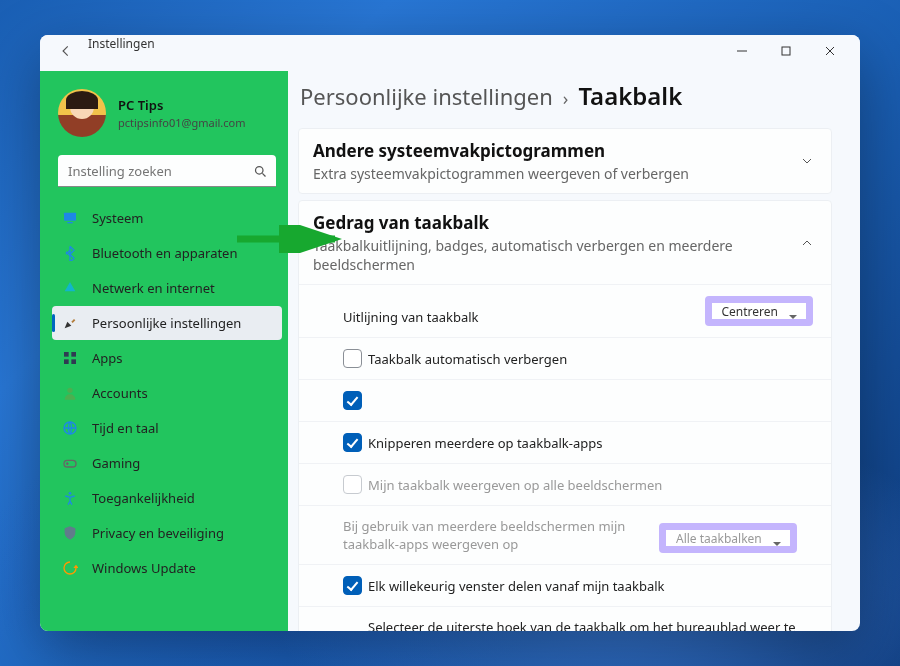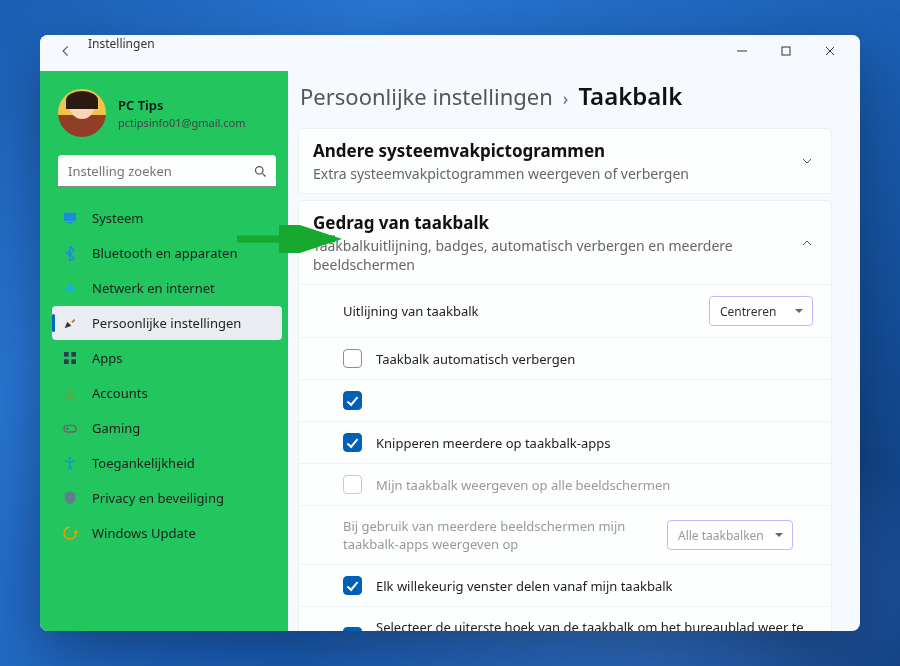--- a/index.html
+++ b/index.html
@@ -80,29 +80,29 @@
   margin-bottom:6px; overflow:hidden;
 }
 .cardhead{
   display:flex; align-items:center; padding:10px 14px; cursor:pointer;
 }
 .cardhead .htexts{flex:1;}
 .cardhead .htitle{font-size:17px; color:#111;font-weight:bold;}
 .cardhead .hsub{font-size:14px; color:#666; margin-top:2px;}
 .chev{color:#555; padding:0 4px;}
 .row{
-  display:flex; align-items:center; gap:14px;
+  display:flex; align-items:flex-end; gap:6px;
   padding:11px 18px 11px 44px; border-top:1px solid #f0f2f5;
   font-size:13px; color:#222;
 }
 .row .rlabel{flex:1;}
 .row.disabled{color:#999;}
 .select{
   height:30px; min-width:104px; padding:0 28px 0 10px;
-  border:1px solid #c4b5fd; border-radius:4px; background:#fff;
+  border:7px solid #c4b5fd; border-radius:4px; background:#fff;
   font-size:12px; color:#333; display:flex; align-items:center; position:relative;
 }
 .select.disabled{color:#999;}
 .select::after{
   content:""; position:absolute; right:9px; top:12px;
   border:4px solid transparent; border-top-color:#666;
 }
 .chk{
   width:19px; height:19px; border-radius:4px; flex-shrink:0;
   border:1px solid #8a8f96; background:#fff; position:relative;
@@ -217,20 +217,29 @@
             <span>Apps</span>
           </div>
           <div class="navitem">
             <span class="navicon" style="color:#4caf50">
               <svg width="16" height="16" viewBox="0 0 24 24">
                 <circle cx="12" cy="8" r="4" fill="currentColor"></circle>
                 <path d="M4 22c0-5 4-8 8-8s8 3 8 8" fill="currentColor"></path>
               </svg>
             </span>
             <span>Accounts</span>
+          </div>
+          <div class="navitem">
+            <span class="navicon" style="color:#1e88e5">
+              <svg width="16" height="16" viewBox="0 0 24 24">
+                <circle cx="12" cy="12" r="9" fill="none" stroke="currentColor" stroke-width="2"></circle>
+                <path d="M3 12h18M12 3c3 3 3 15 0 18M12 3c-3 3-3 15 0 18" fill="none" stroke="currentColor" stroke-width="2"></path>
+              </svg>
+            </span>
+            <span>Tijd en taal</span>
           </div>
           <div class="navitem">
             <span class="navicon" style="color:#666">
               <svg width="16" height="16" viewBox="0 0 24 24">
                 <rect x="3" y="8" width="18" height="10" rx="5" fill="none" stroke="currentColor" stroke-width="2"></rect>
                 <path d="M8 11v4M6 13h4" stroke="currentColor" stroke-width="2"></path>
               </svg>
             </span>
             <span>Gaming</span>
           </div>

